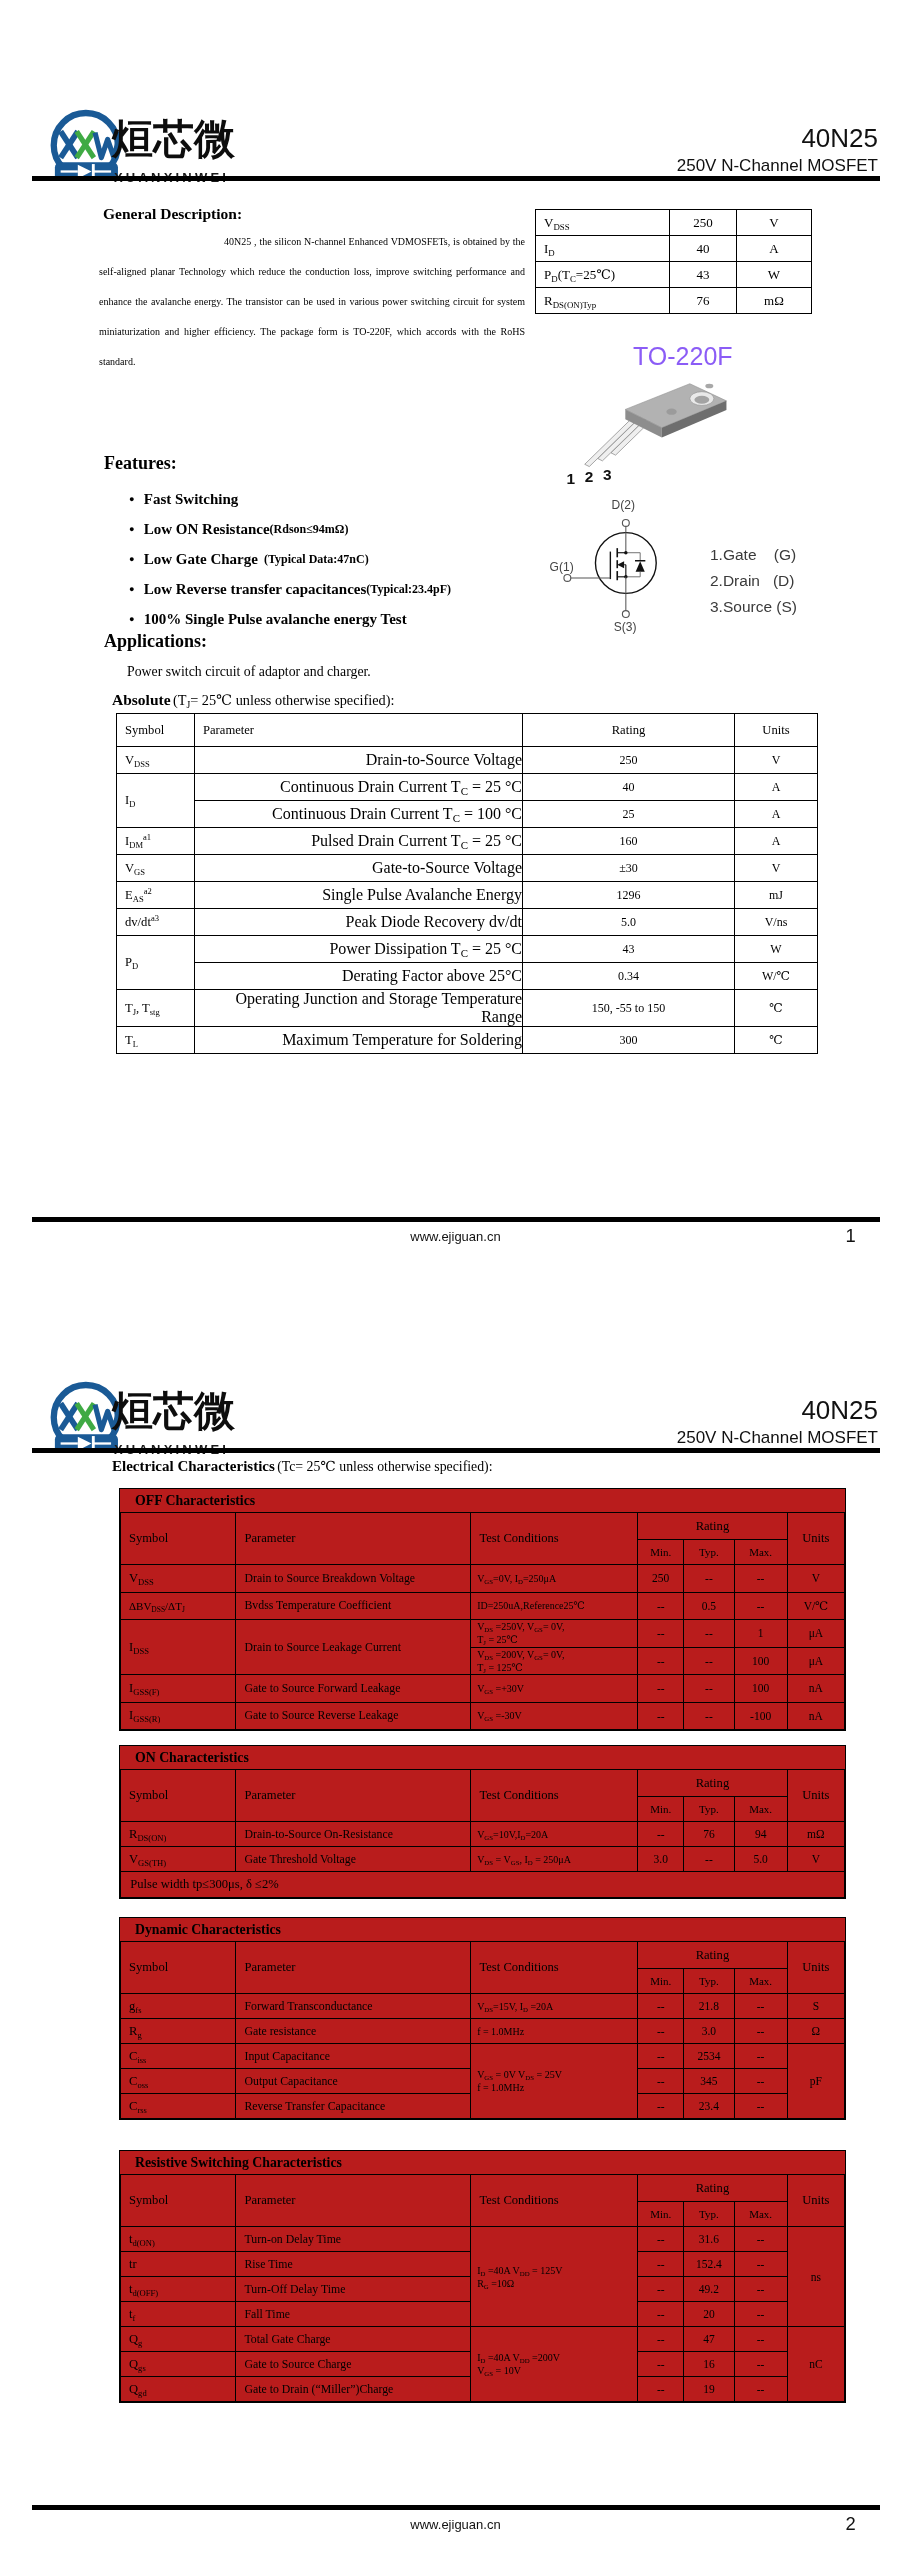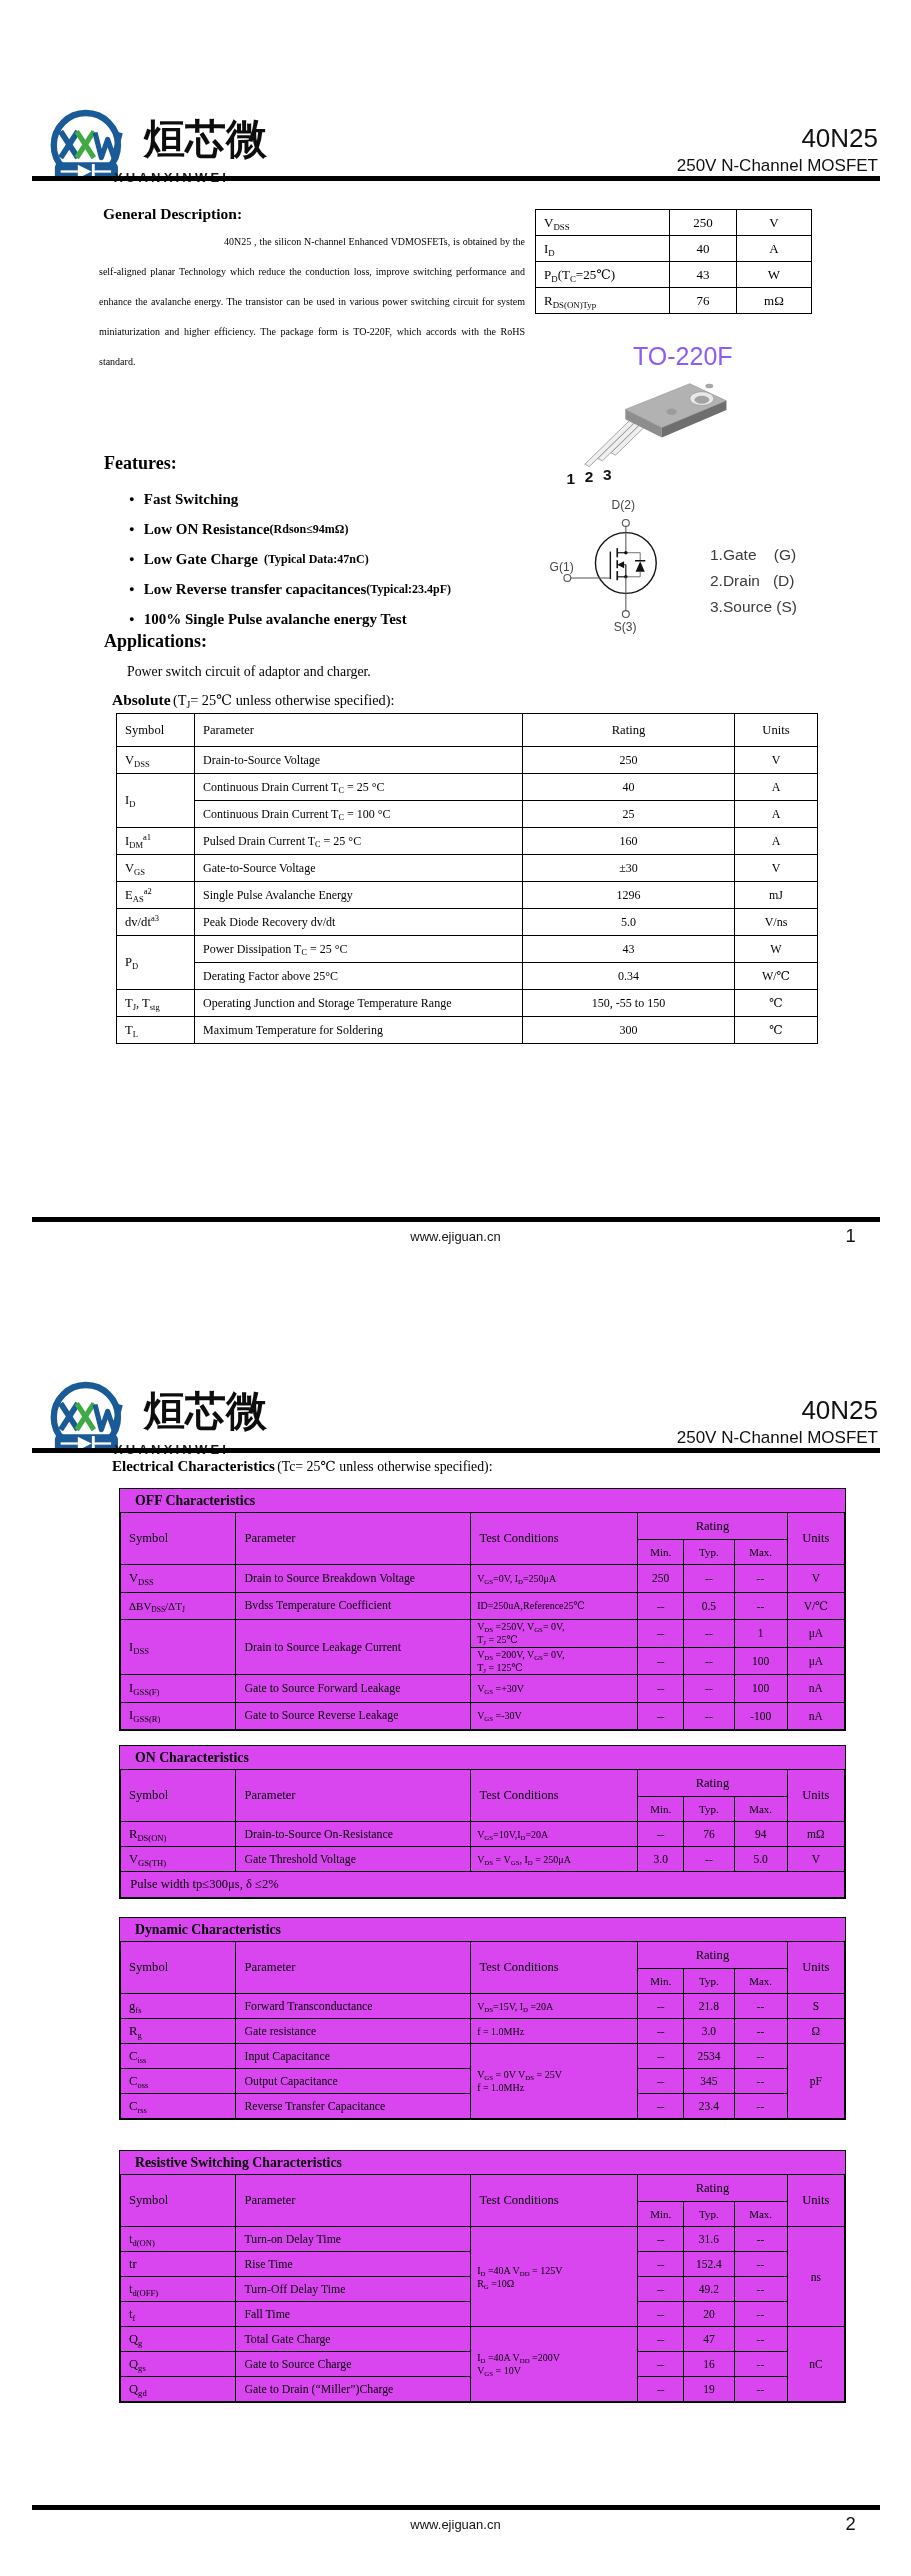--- a/index.html
+++ b/index.html
@@ -4,21 +4,21 @@
 <style>
   * { box-sizing: border-box; margin: 0; padding: 0; }
   html,body { background:#ffffff; }
   .canvas {
     position: relative; width: 911px; height: 2576px; background: #ffffff;
     font-family: "Liberation Serif","DejaVu Serif",serif; color:#000;
   }
   .abs { position:absolute; }
 
   
-  .brand-cn { font-family:"DejaVu Sans","Liberation Sans",sans-serif; font-weight:bold; font-size:41px; line-height:1; color:#0d0d0d;margin-left:32px; }
+  .brand-cn { font-family:"DejaVu Sans","Liberation Sans",sans-serif; font-weight:bold; font-size:41px; line-height:1; color:#0d0d0d; }
   .brand-en { font-family:"Liberation Sans","DejaVu Sans",sans-serif; font-weight:600; font-size:13px; letter-spacing:3.2px; color:#1a1a1a; }
   .part-number { font-family:"Liberation Sans","DejaVu Sans",sans-serif; font-size:26px; color:#111; }
   .part-subtitle { font-family:"Liberation Sans","DejaVu Sans",sans-serif; font-size:17px; color:#111; }
   .rule { background:#000; height:4.6px; width:848px; }
 
   
   .h-serif { font-weight:bold; color:#000; }
 
   
   .gen-body { width:426px; font-size:10px; line-height:30px; text-align:justify; text-indent:125px; }
@@ -33,29 +33,29 @@
   .hb { border-bottom-width:1.7px !important; }
   .gb { border-top-width:1.7px !important; }
   .sym { font-size:12.6px; }
   .par { font-size:11.8px; }
   .cond { font-size:10px; padding-left:5.7px; line-height:1.3; }
   .val { font-size:11.5px; }
   .uni { font-size:11.5px; }
   .hcell { font-size:12.6px; }
   .qt tr { height:26px; } .qt td { font-size:13px; }
   .abst .ahead { height:33px; } .abst tr { height:27px; }
-  .abst .sym { font-size:12.6px; } .abst .par { font-size:12px; }
+  .abst .sym { font-size:12.6px; } .abst .par { font-size:16px;text-align:right; }
   .abst .val, .abst .uni { font-size:12px; }
   .ec-off tr { height:27.5px; }
   .ec-on tr, .ec-dyn tr, .ec-sw tr { height:25px; }
   .ec-h1 { height:27px !important; } .ec-h2 { height:25px !important; }
   .note-cell { font-size:12.6px; padding-left:9.2px; text-align:left; height:26px; }
 
   
-  .box { position:absolute; border:1.1px solid #000; width:727px; background:#d946ef; }
+  .box { position:absolute; border:1.1px solid #000; width:727px; background:#b91c1c; }
   .box-title { height:23px; display:flex; align-items:center; padding-left:15px;
                font-weight:bold; font-size:13.8px; }
 
   sub { font-size:68%; vertical-align:-0.3em; line-height:0; }
   sup { font-size:68%; vertical-align:0.55em; line-height:0; }
 
   
   .feat-item { height:30px; display:flex; align-items:center; }
   .bullet { font-size:9.2px; margin-right:9.2px; }
   .feat-main { font-weight:bold; font-size:15px; }

